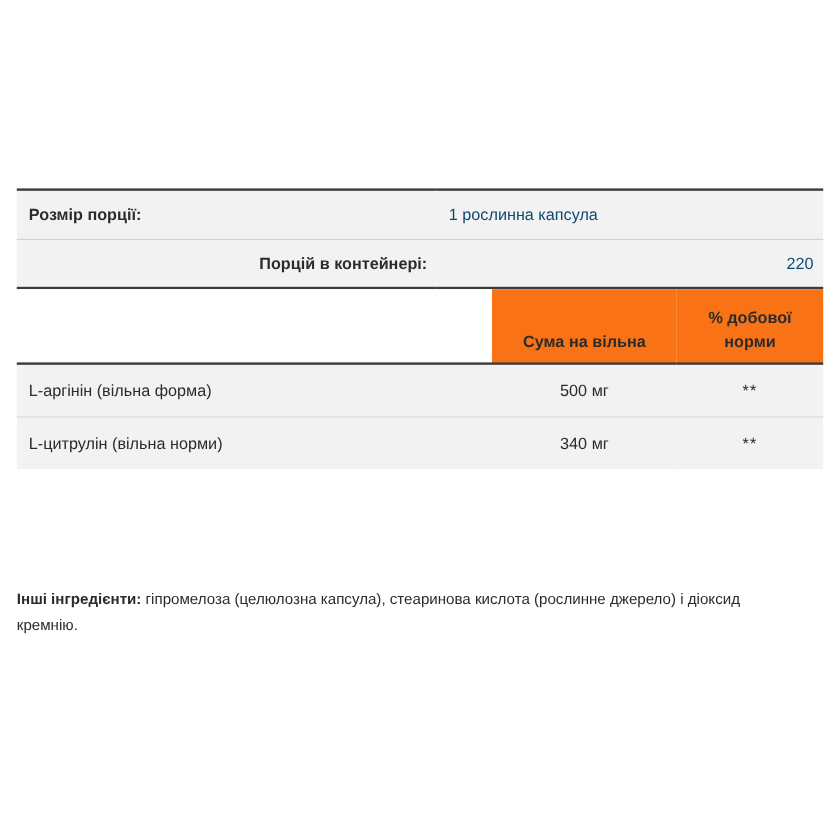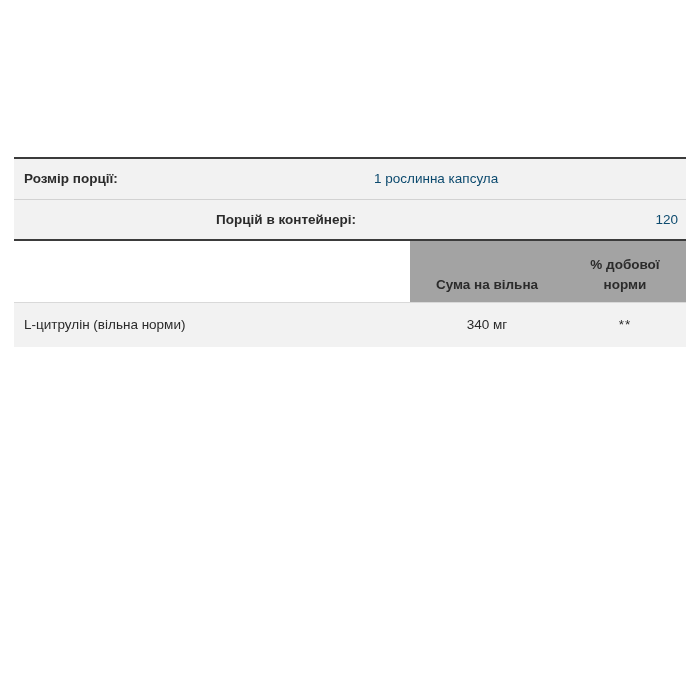--- a/index.html
+++ b/index.html
@@ -71,21 +71,21 @@
   table.nut col.c2 { width: 154px; }
   table.nut col.c3 { width: 122px; }
 
   table.nut th {
     font-size: 13.5px;
     font-weight: bold;
     text-align: center;
     vertical-align: bottom;
     padding: 14px 10px 8px 10px;
     line-height: 1.45;
-    background: #a3a3a3;
+    background: #f97316;
     color: #2b2b2b;
   }
   table.nut th.blank { background: #ffffff; }
 
   table.nut td {
     font-size: 13.5px;
     padding: 0 10px;
     height: 44px;
     vertical-align: middle;
     background: #f2f2f2;
@@ -128,43 +128,52 @@
   <div class="panel">
 
     <table class="sv">
       <tbody>
         <tr>
           <td class="sv-label">Розмір порції:</td>
           <td class="sv-value">1 рослинна капсула</td>
         </tr>
         <tr>
           <td class="sv-label">Порцій в контейнері:</td>
-          <td class="sv-value">120</td>
+          <td class="sv-value">220</td>
         </tr>
       </tbody>
     </table>
 
     <table class="nut">
       <colgroup>
         <col class="c1">
           <col class="c2">
           <col class="c3">
       </colgroup>
       <thead>
         <tr>
           <th class="blank"></th>
           <th>Сума на вільна</th>
           <th>% добової норми</th>
         </tr>
       </thead>
       <tbody>
+        <tr class="row row1">
+          <td class="name">L-аргінін (вільна форма)</td>
+          <td class="amt">500 мг</td>
+          <td class="dv">**</td>
+        </tr>
         <tr class="row row2">
           <td class="name">L-цитрулін (вільна норми)</td>
           <td class="amt">340 мг</td>
           <td class="dv">**</td>
         </tr>
       </tbody>
     </table>
 
   </div>
 
+  <div class="other">
+    <b>Інші інгредієнти:</b>
+    <span>гіпромелоза (целюлозна капсула), стеаринова кислота (рослинне джерело) і діоксид кремнію.</span>
+  </div>
 
 </div>
 
 </body></html>

